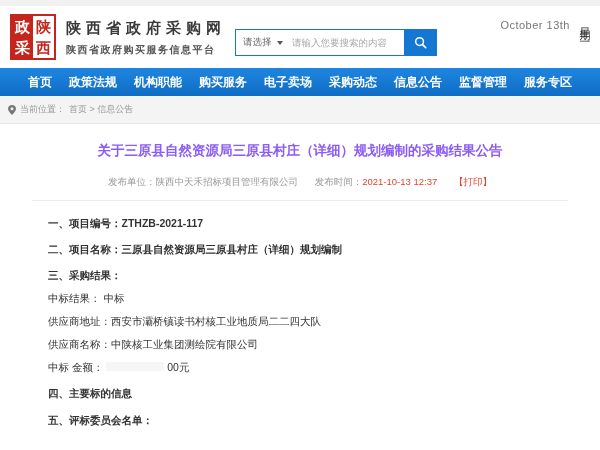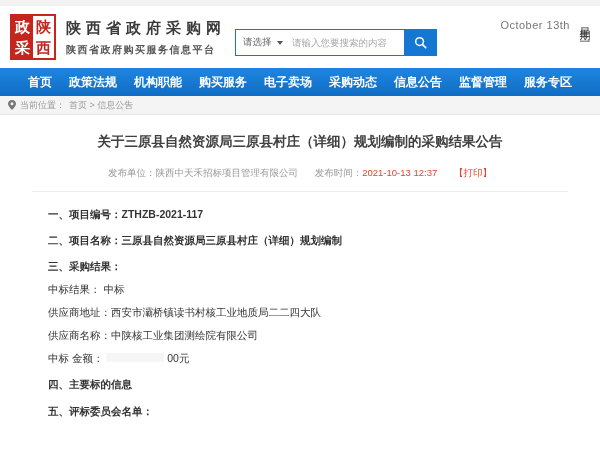--- a/index.html
+++ b/index.html
@@ -43,27 +43,27 @@
   .weekday { writing-mode:vertical-rl; text-orientation:upright; font-size:11px;
     color:#333; margin-left:9px; letter-spacing:3px; line-height:1; padding-top:2px; }
 
   
   .nav { height:28px; background:linear-gradient(#1e86e0,#0f6cc4); display:flex;
     align-items:center; justify-content:space-between; padding:0 28px; }
   .nav-item { color:#fff; font-size:12px; font-weight:bold; cursor:pointer;
     white-space:nowrap; text-decoration:none; }
 
   
-  .breadcrumb { height:19px; background:#f4f4f4; border-bottom:1px solid #e6e6e6;
+  .breadcrumb { height:28px; background:#f4f4f4; border-bottom:1px solid #e6e6e6;
     display:flex; align-items:center; padding:0 8px; font-size:9px; color:#999; gap:4px; }
   .crumb-path { color:#999; cursor:pointer; }
 
   
   .article { background:#fff; padding:12px 32px 0; }
-  .article-title { text-align:center; font-size:13.5px; font-weight:bold; color:#404040;
+  .article-title { text-align:center; font-size:13.5px; font-weight:bold; color:#8b5cf6;
     margin:6px 0 16px; }
   .article-meta { text-align:center; font-size:9.5px; color:#999; padding-bottom:11px;
     border-bottom:1px solid #ececec; }
   .article-meta .seg { margin:0 7px; }
   .meta-red { color:#e2442e;margin-top:43px; }
   .print-btn { color:#e2442e; cursor:pointer; }
 
   .body-text { font-size:10.5px; color:#333; padding:2px 16px 0; }
   .body-text p { margin:11px 0; line-height:1.15; }
   .section-h { font-weight:bold; margin-top:14px !important; }

